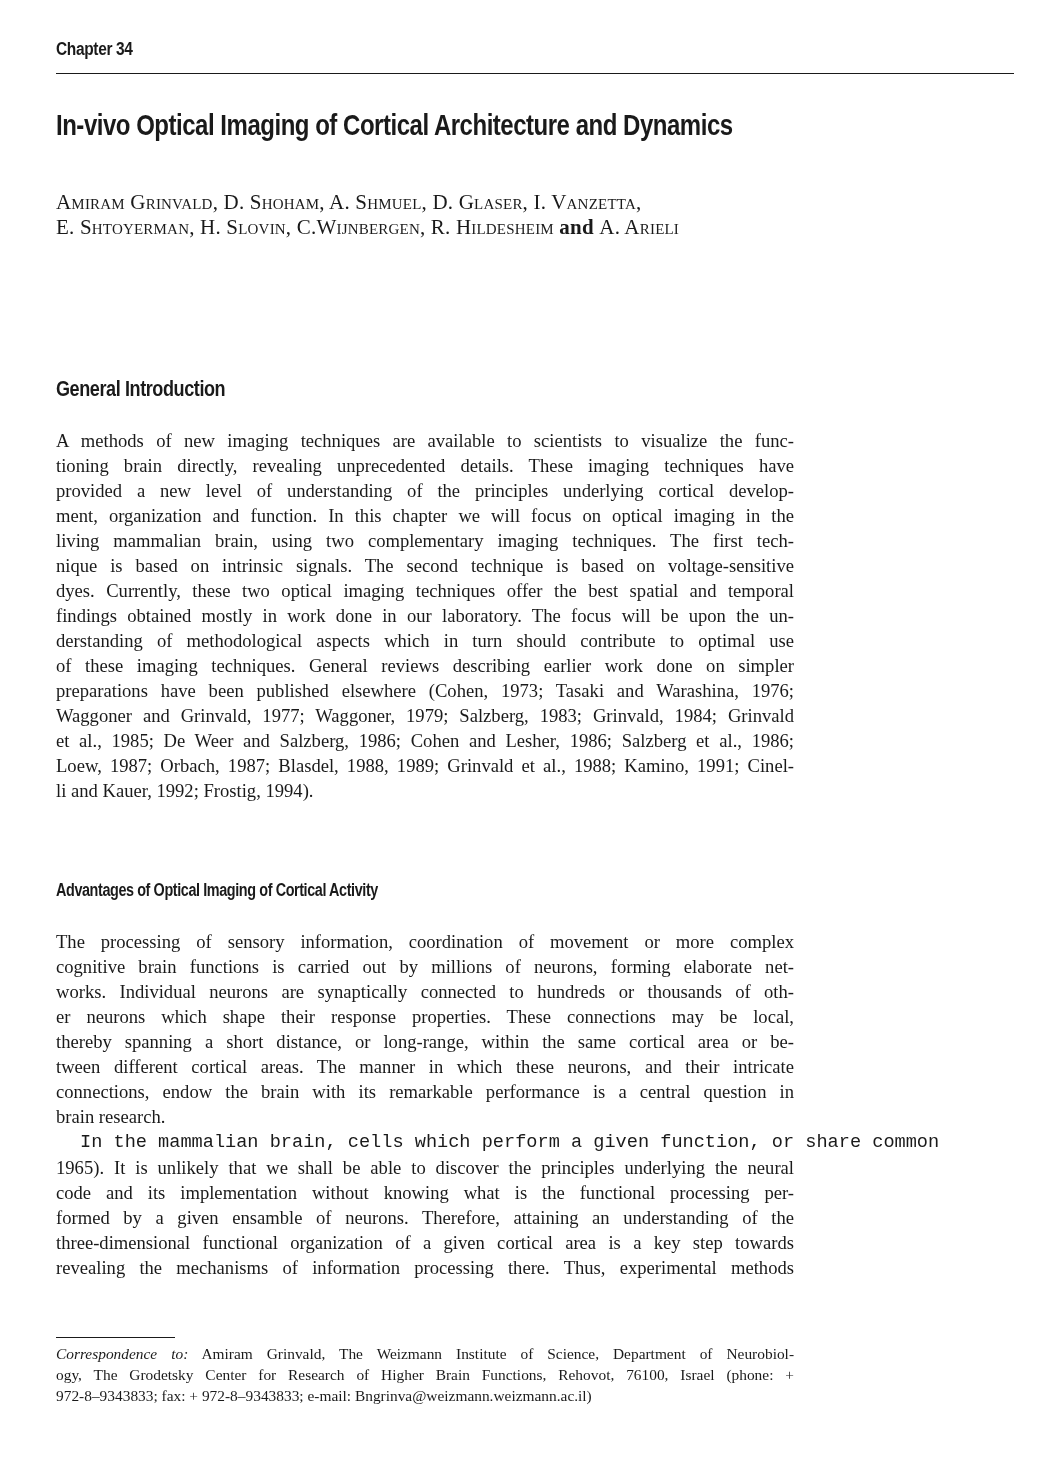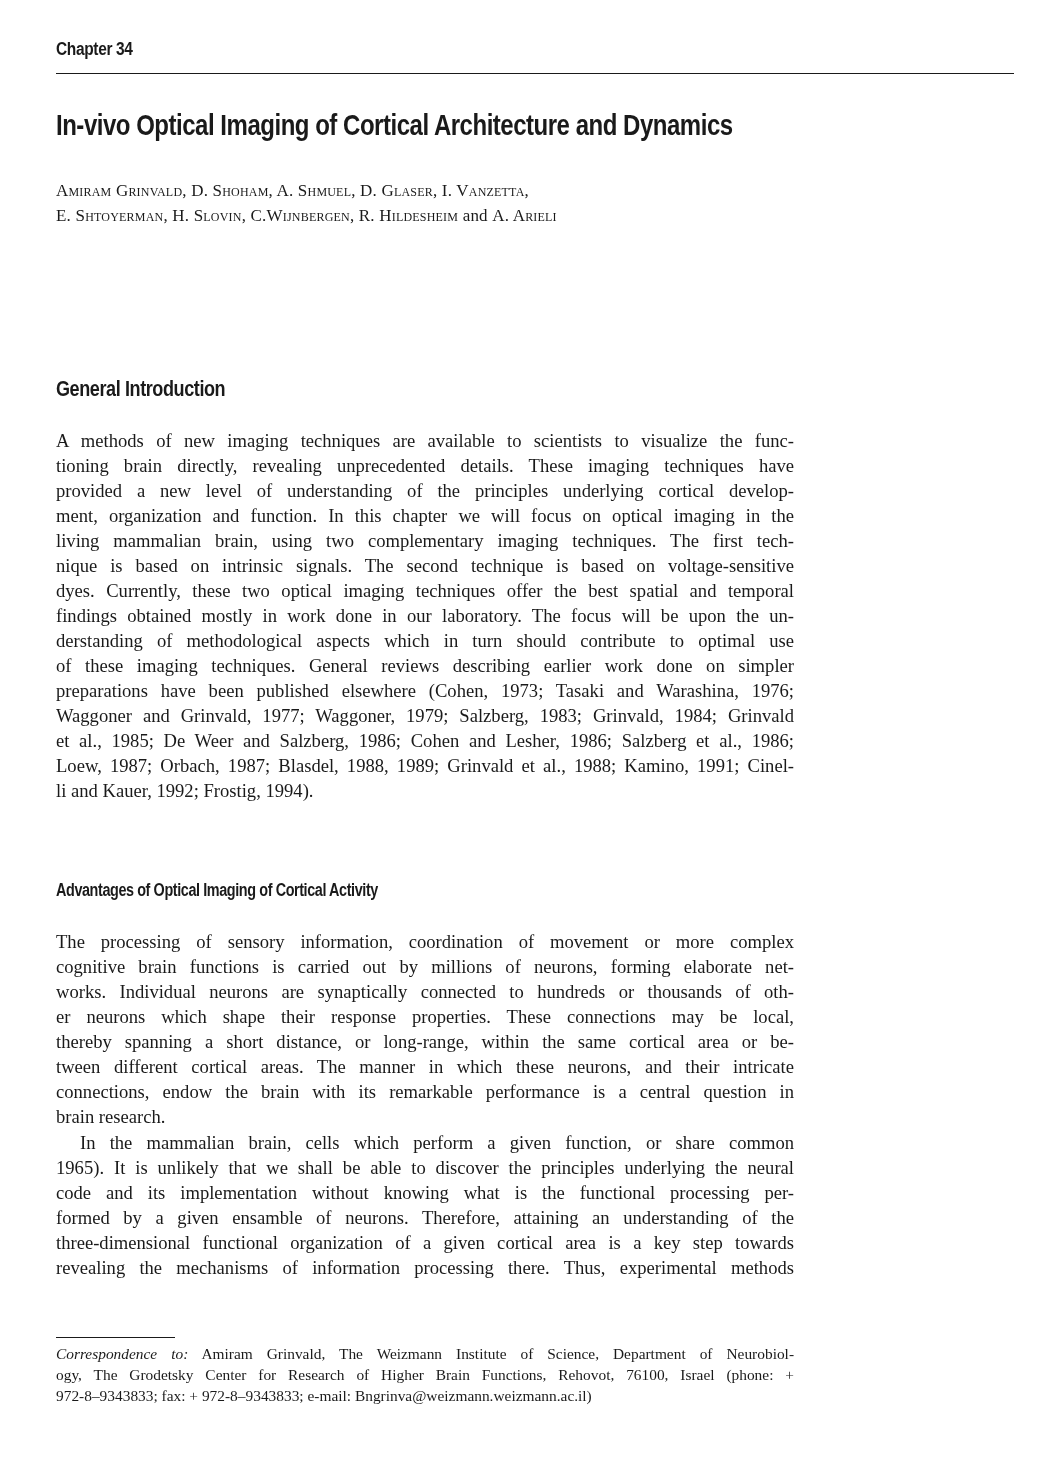--- a/index.html
+++ b/index.html
@@ -5,31 +5,31 @@
     html, body { margin: 0; padding: 0; background: #ffffff; }
     body { width: 1063px; height: 1459px; position: relative; overflow: hidden; color: #1a1a1a; }
     .sans { font-family: "Liberation Sans", "DejaVu Sans", sans-serif; }
     .serif { font-family: "Liberation Serif", "DejaVu Serif", serif; }
 
     .chapter-label { position: absolute; left: 56px; top: 39px; font-size: 18px; font-weight: bold; letter-spacing: -0.4px; transform: scaleX(0.86); transform-origin: left top; }
     .header-rule { position: absolute; left: 56px; top: 73px; width: 958px; height: 1.3px; background: #1a1a1a; }
 
     .title { position: absolute; left: 56px; top: 108px; font-size: 30px; font-weight: bold; letter-spacing: -0.6px; white-space: nowrap; transform: scaleX(0.8); transform-origin: left top; }
 
-    .authors { position: absolute; left: 56px; top: 178px; width: 720px; font-size: 17px; line-height: 25px; font-variant: small-caps; letter-spacing: 0.2px; }
+    .authors { position: absolute; left: 56px; top: 190px; width: 720px; font-size: 21px; line-height: 25px; font-variant: small-caps; letter-spacing: 0.2px; }
     .authors div { white-space: nowrap; }
-    .authors .lc { font-variant: normal; }
+    .authors .lc { font-variant: normal; font-weight: bold; }
 
     .h2 { position: absolute; left: 56px; top: 376px; font-size: 22px; font-weight: bold; letter-spacing: -0.5px; white-space: nowrap; transform: scaleX(0.82); transform-origin: left top; }
     .h3 { position: absolute; left: 56px; top: 880px; font-size: 18px; font-weight: bold; letter-spacing: -0.5px; white-space: nowrap; transform: scaleX(0.8); transform-origin: left top; }
 
     .para { position: absolute; left: 56px; width: 738px; font-size: 18.6px; line-height: 25px; }
     .para .ln { display: block; height: 25px; white-space: nowrap; text-align: justify; text-align-last: justify; overflow: visible; }
     .para .ln.last { text-align-last: left; }
-    .para .ln.indent { text-indent: 24px; }
+    .para .ln.indent { text-indent: 24px; font-family: Liberation Mono, monospace; }
 
     .p1 { top: 428px; }
     .p2 { top: 929px; }
     .p3 { top: 1130px; }
 
     .fn-rule { position: absolute; left: 56px; top: 1337px; width: 119px; height: 1px; background: #1a1a1a; }
     .footnote { position: absolute; left: 56px; top: 1343px; width: 738px; font-size: 15.4px; line-height: 21px; }
     .footnote .ln { display: block; height: 21px; white-space: nowrap; text-align: justify; text-align-last: justify; }
     .footnote .ln.last { text-align-last: left; }
     .footnote em { font-style: italic; }

